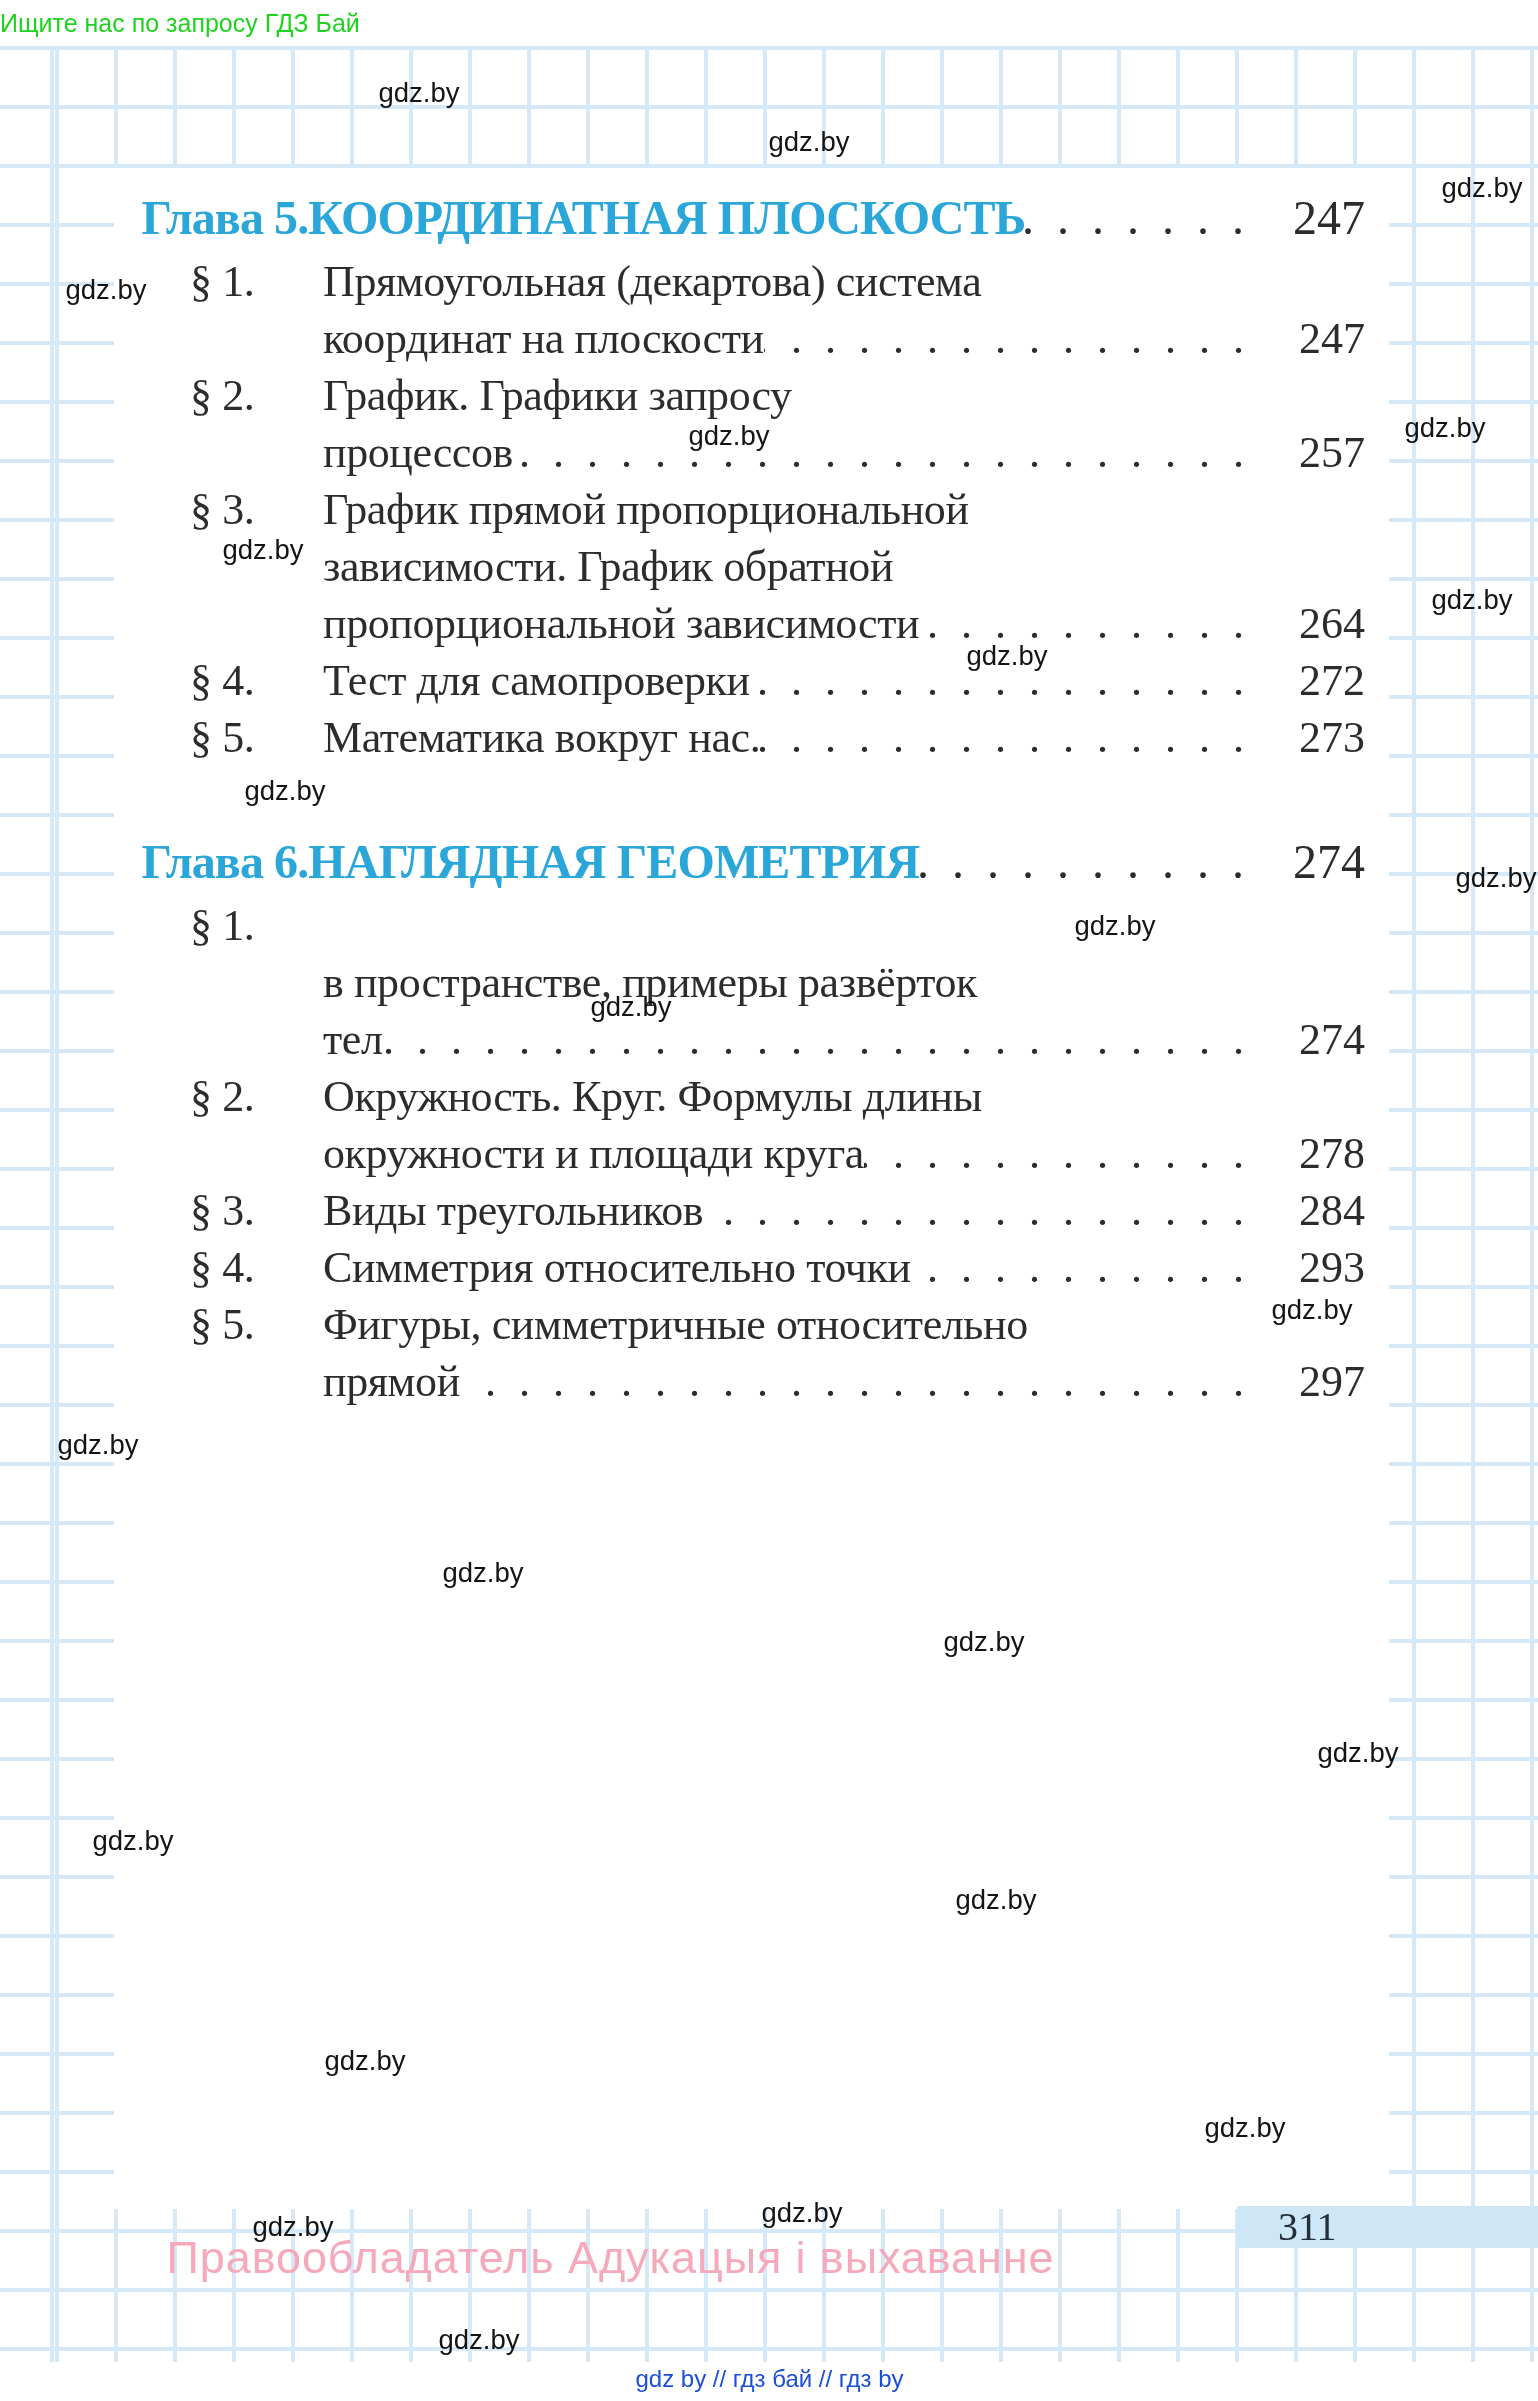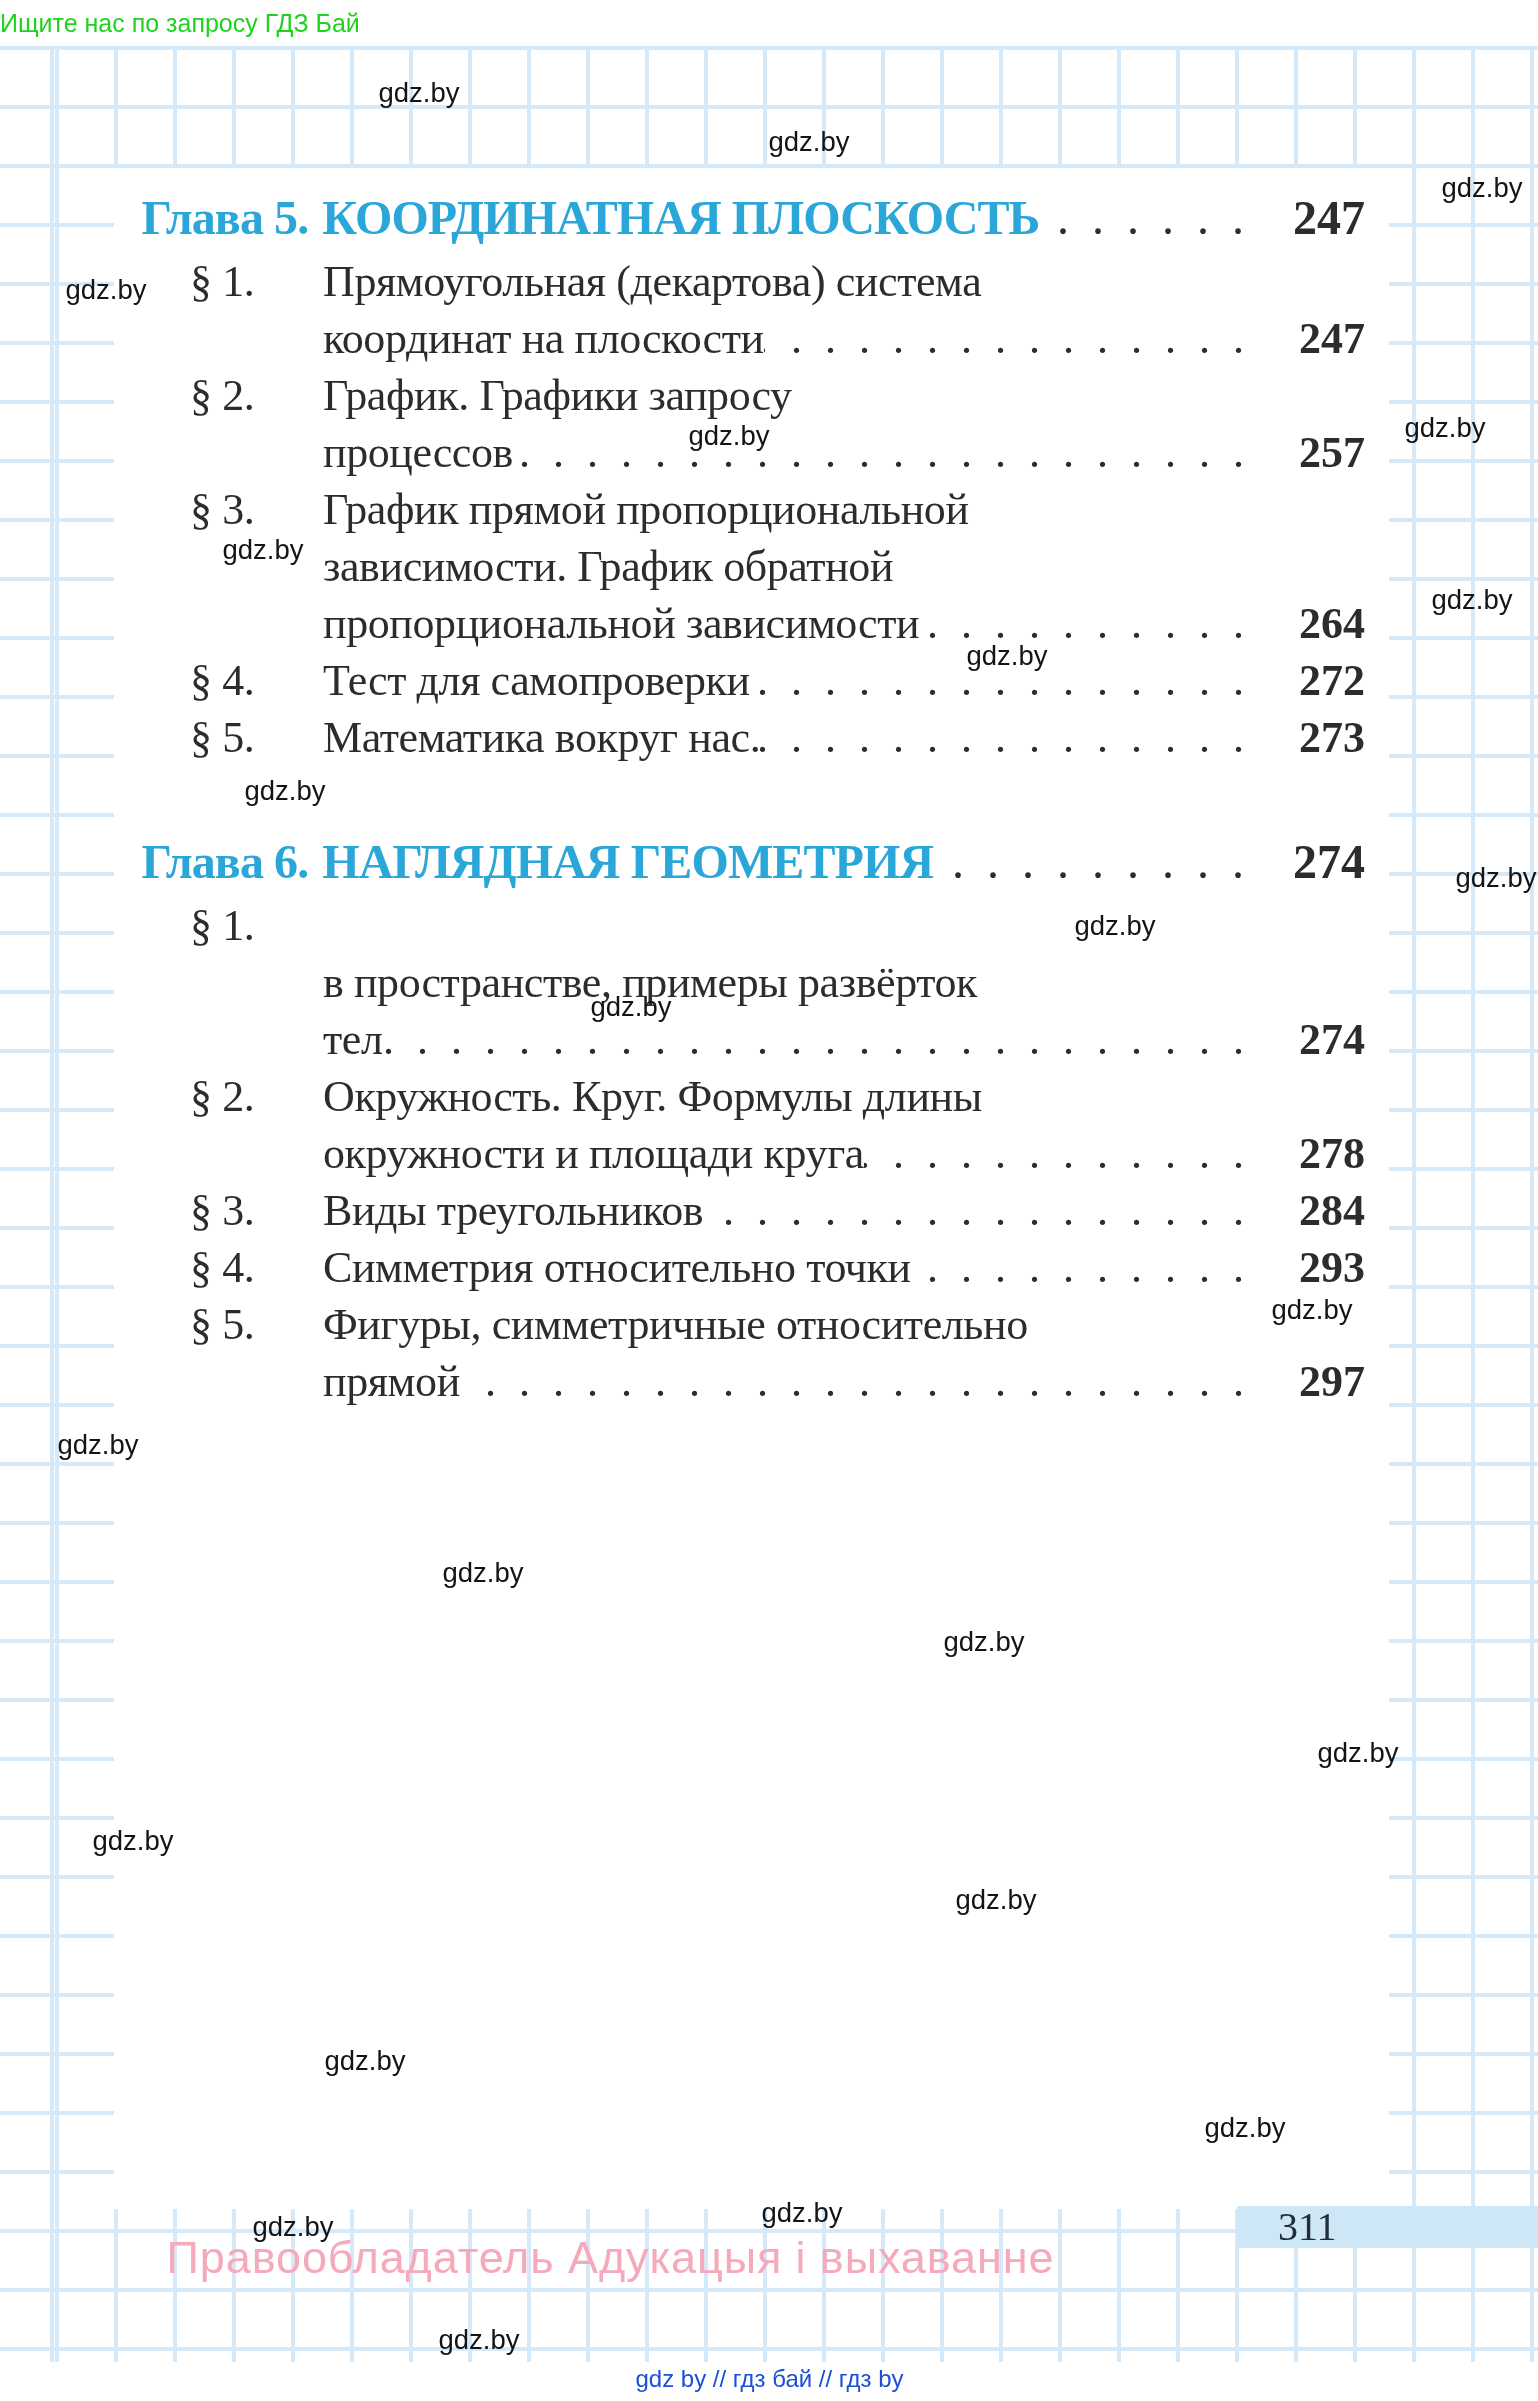--- a/index.html
+++ b/index.html
@@ -42,35 +42,35 @@
   .pagenum-box span{
     display:block;padding-left:41px;line-height:41px;
     font-size:40px;color:#232f38;font-family:"Liberation Serif",serif;
   }
   
   #toc{position:absolute;left:0;top:14px;width:1275px;color:#2c2c2c;}
   .h-row,.s-row{display:flex;align-items:baseline;padding-right:24px;}
   .h-row{height:71px;line-height:71px;padding-left:27.5px;
          font-size:48px;font-weight:bold;letter-spacing:-0.9px;}
   .h-row .h-num,.h-row .h-title{color:#2ba6d9;white-space:nowrap;}
-  .h-row .h-num{margin-right:14px;}
+  .h-row .h-num{}
   .s-row{height:57px;line-height:57px;padding-left:76px;
          font-size:44px;letter-spacing:-0.4px;}
   .s-num{width:133px;flex-shrink:0;white-space:nowrap;}
   .s-text,.h-title{white-space:nowrap;}
   .answers-row{padding-left:80px;}
   .leader{
     flex:1;overflow:hidden;white-space:nowrap;direction:rtl;
     font-weight:normal;letter-spacing:-0.4px;color:#2c2c2c;min-width:26.6px;
   }
   .leader::after{
     content:"......................................................................";
     letter-spacing:23px;
   }
-  .pg{width:98px;flex-shrink:0;text-align:right;font-weight:bold;
+  .pg{width:98px;flex-shrink:0;text-align:right;font-weight:normal;
       color:#2c2c2c;letter-spacing:0;}
   .gap-chapter{height:60px;}
   .gap-answers{height:58px;}
   
   .wm{
     position:absolute;transform:translate(-50%,-50%);
     font-family:"Liberation Sans","DejaVu Sans",sans-serif;
     font-size:27.5px;color:#141414;white-space:nowrap;text-align:center;
   }
 </style>

